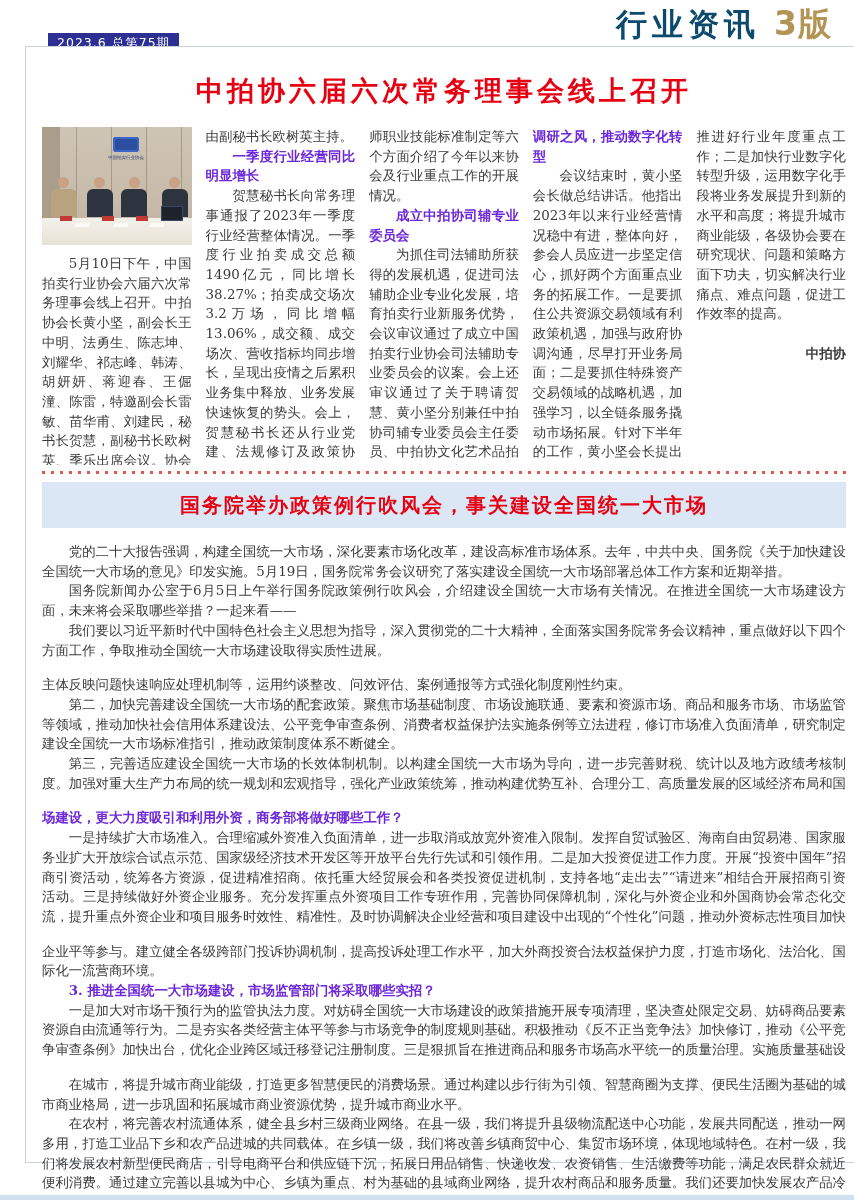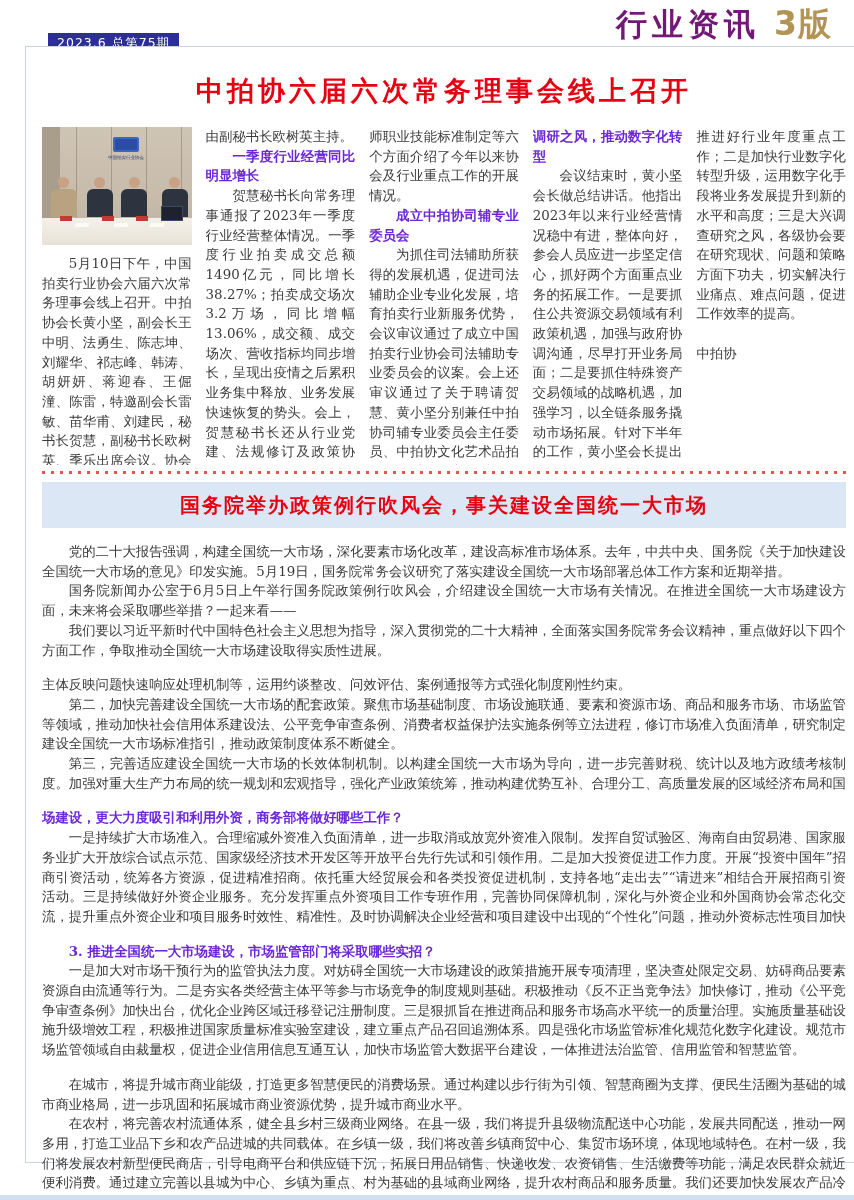--- a/index.html
+++ b/index.html
@@ -12,21 +12,21 @@
   
   .hdr { position:absolute; top:0; left:0; right:0; height:46px; }
   .issue-badge {
     position:absolute; left:48px; top:33px;
     background:#2d2f93; color:#fff;
     font-size:12.5px; line-height:19px; padding:0 9px;
     font-family:"DejaVu Sans","Liberation Sans",sans-serif;
     letter-spacing:1px;
   }
   .masthead { position:absolute; right:22px; top:2px; display:flex; align-items:baseline; gap:14px; }
-  .section-title { color:#701a75; font-size:31px; font-weight:bold; letter-spacing:5px; }
+  .section-title { color:#0c4a6e; font-size:31px; font-weight:bold; letter-spacing:5px; }
   .page-number  { color:#b29455; font-size:33px; font-weight:bold;
                   font-family:"DejaVu Sans","Liberation Sans",sans-serif; letter-spacing:1px; }
   
   .frame {
     position:absolute; left:25px; top:46px; width:838px; height:1117px;
     border:1px solid #c9d3de; background:#fff; padding:10px 16px 0 16px;
   }
   
   .a1-title {
     margin:16px 0 18px 0; text-align:center;
@@ -36,21 +36,21 @@
   .cols .col {
     flex:1 1 0; overflow:hidden;
     font-size:13.4px; line-height:1.47; color:#3b3b3b;
     text-align:justify;
   }
   .cols.a1 { height:338px; }
   .cols.a2 { height:652px;flex-direction:column; }
   .col p { margin:0; }
   .col p.ind { text-indent:2em; }
   .col p.b { font-weight:bold; color:#6d28d9; }
-  .col p.r { margin-top:1.5em; text-indent:0; }
+  .col p.r { text-align:right; margin-top:1.5em; text-indent:0;font-weight:bold; }
   
   .photo {
     position:relative; width:100%; height:118px; margin-bottom:9px;
     background:linear-gradient(180deg,#cfc5b6 0%,#c8bcab 55%,#bdb2a2 100%);
     overflow:hidden;
   }
   .ph-panels { position:absolute; inset:0;
     background:repeating-linear-gradient(90deg, transparent 0 34px, rgba(120,105,88,.45) 34px 35px); }
   .ph-door { position:absolute; left:0; top:0; width:18px; height:100%;
     background:linear-gradient(90deg,#a99d8c,#baaföf0 120%); background-color:#a99d8c; }
@@ -141,21 +141,21 @@
         <div class="col">
           <p>师职业技能标准制定等六个方面介绍了今年以来协会及行业重点工作的开展情况。</p>
           <p class="b ind">成立中拍协司辅专业委员会</p>
           <p class="ind">为抓住司法辅助所获得的发展机遇，促进司法辅助企业专业化发展，培育拍卖行业新服务优势，会议审议通过了成立中国拍卖行业协会司法辅助专业委员会的议案。会上还审议通过了关于聘请贺慧、黄小坚分别兼任中拍协司辅专业委员会主任委员、中拍协文化艺术品拍卖专业委员会主任委员的议案。</p>
         </div>
         <div class="col">
           <p class="b">调研之风，推动数字化转型</p>
           <p class="ind">会议结束时，黄小坚会长做总结讲话。他指出2023年以来行业经营情况稳中有进，整体向好，参会人员应进一步坚定信心，抓好两个方面重点业务的拓展工作。一是要抓住公共资源交易领域有利政策机遇，加强与政府协调沟通，尽早打开业务局面；二是要抓住特殊资产交易领域的战略机遇，加强学习，以全链条服务撬动市场拓展。针对下半年的工作，黄小坚会长提出三点要求：一是发挥常务理事的先锋模范作用，落实好、</p>
         </div>
         <div class="col">
-          <p>推进好行业年度重点工作；二是加快行业数字化转型升级，运用数字化手段将业务发展提升到新的水平和高度；三是大兴调查研究之风，各级协会要在研究现状、问题和策略方面下功夫，切实解决行业痛点、难点问题，促进工作效率的提高。</p>
+          <p>推进好行业年度重点工作；二是加快行业数字化转型升级，运用数字化手段将业务发展提升到新的水平和高度；将提升城市商业能级，各级协会要在研究现状、问题和策略方面下功夫，切实解决行业痛点、难点问题，促进工作效率的提高。</p>
           <p class="r">中拍协</p>
         </div>
       </div>
   </section>
 
   <div class="dotted-sep"></div>
 
   <section>
     <div class="a2-band">
       <h1 class="a2-title">国务院举办政策例行吹风会，事关建设全国统一大市场</h1>
@@ -171,20 +171,21 @@
           <p>主体反映问题快速响应处理机制等，运用约谈整改、问效评估、案例通报等方式强化制度刚性约束。</p>
           <p class="ind">第二，加快完善建设全国统一大市场的配套政策。聚焦市场基础制度、市场设施联通、要素和资源市场、商品和服务市场、市场监管等领域，推动加快社会信用体系建设法、公平竞争审查条例、消费者权益保护法实施条例等立法进程，修订市场准入负面清单，研究制定建设全国统一大市场标准指引，推动政策制度体系不断健全。</p>
           <p class="ind">第三，完善适应建设全国统一大市场的长效体制机制。以构建全国统一大市场为导向，进一步完善财税、统计以及地方政绩考核制度。加强对重大生产力布局的统一规划和宏观指导，强化产业政策统筹，推动构建优势互补、合理分工、高质量发展的区域经济布局和国土空间体系。</p>
           <p class="ind">第四，切实抓好工作落实。充分发挥全国统一大市场建设部门协调机制作用，加大统筹协调力度，细化责任分工，强化跟踪督促，推动各项举措落实落细、落地见效，及时研究新情况、解决新问题，形成抓落实的合力。</p>
         </div>
         <div class="col">
           <p class="b">场建设，更大力度吸引和利用外资，商务部将做好哪些工作？</p>
           <p class="ind">一是持续扩大市场准入。合理缩减外资准入负面清单，进一步取消或放宽外资准入限制。发挥自贸试验区、海南自由贸易港、国家服务业扩大开放综合试点示范、国家级经济技术开发区等开放平台先行先试和引领作用。二是加大投资促进工作力度。开展“投资中国年”招商引资活动，统筹各方资源，促进精准招商。依托重大经贸展会和各类投资促进机制，支持各地“走出去”“请进来”相结合开展招商引资活动。三是持续做好外资企业服务。充分发挥重点外资项目工作专班作用，完善协同保障机制，深化与外资企业和外国商协会常态化交流，提升重点外资企业和项目服务时效性、精准性。及时协调解决企业经营和项目建设中出现的“个性化”问题，推动外资标志性项目加快落地建设，支持存量外资企业良好发展。四是营造国际一流外商投资环境。深入实施外商投资法及其实施条例，高标准落实好外资企业国民待遇；聚焦政府采购、招投标、标准制定等领域，会同有关部门研究出台政策措施，保障外资</p>
         </div>
         <div class="col">
+          <p>企业平等参与。建立健全各级跨部门投诉协调机制，提高投诉处理工作水平，加大外商投资合法权益保护力度，打造市场化、法治化、国际化一流营商环境。</p>
           <p class="b ind">3. 推进全国统一大市场建设，市场监管部门将采取哪些实招？</p>
           <p class="ind">一是加大对市场干预行为的监管执法力度。对妨碍全国统一大市场建设的政策措施开展专项清理，坚决查处限定交易、妨碍商品要素资源自由流通等行为。二是夯实各类经营主体平等参与市场竞争的制度规则基础。积极推动《反不正当竞争法》加快修订，推动《公平竞争审查条例》加快出台，优化企业跨区域迁移登记注册制度。三是狠抓旨在推进商品和服务市场高水平统一的质量治理。实施质量基础设施升级增效工程，积极推进国家质量标准实验室建设，建立重点产品召回追溯体系。四是强化市场监管标准化规范化数字化建设。规范市场监管领域自由裁量权，促进企业信用信息互通互认，加快市场监管大数据平台建设，一体推进法治监管、信用监管和智慧监管。</p>
         </div>
         <div class="col">
           <p class="ind">在城市，将提升城市商业能级，打造更多智慧便民的消费场景。通过构建以步行街为引领、智慧商圈为支撑、便民生活圈为基础的城市商业格局，进一步巩固和拓展城市商业资源优势，提升城市商业水平。</p>
           <p class="ind">在农村，将完善农村流通体系，健全县乡村三级商业网络。在县一级，我们将提升县级物流配送中心功能，发展共同配送，推动一网多用，打造工业品下乡和农产品进城的共同载体。在乡镇一级，我们将改善乡镇商贸中心、集贸市场环境，体现地域特色。在村一级，我们将发展农村新型便民商店，引导电商平台和供应链下沉，拓展日用品销售、快递收发、农资销售、生活缴费等功能，满足农民群众就近便利消费。通过建立完善以县城为中心、乡镇为重点、村为基础的县域商业网络，提升农村商品和服务质量。我们还要加快发展农产品冷链物流，线上线下结合搭建产销对接平台，持续完善农产品流通骨干网络。</p>
         </div>
       </div>
   </section>
 </div>

